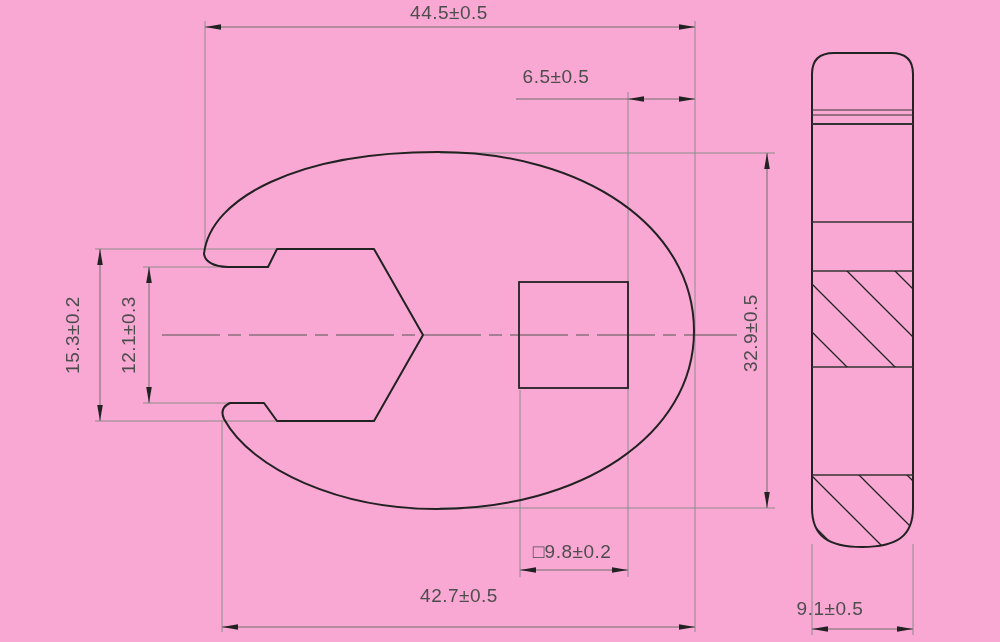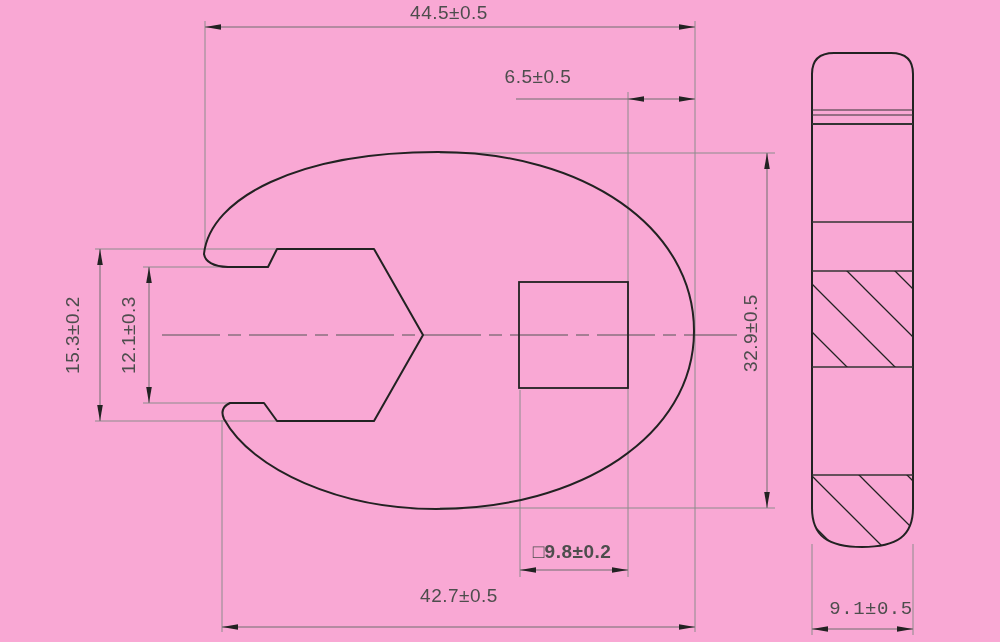--- a/index.html
+++ b/index.html
@@ -125,27 +125,27 @@
       </g>
       <g clip-path="url(#sideClip)">
         <rect x="812" y="271" width="101" height="96" fill="url(#hatch)"></rect>
         <rect x="812" y="475" width="101" height="72" fill="url(#hatch)"></rect>
       </g>
     </g>
   </svg>
 
   <div class="dim-label" style="left:449px;top:13px;">44.5±0.5</div>
 
-  <div class="dim-label" style="left:538px;top:77px;">6.5±0.5</div>
+  <div class="dim-label" style="left:556px;top:77px;">6.5±0.5</div>
 
   <div class="dim-label rot" style="left:73px;top:335px;">15.3±0.2</div>
 
   <div class="dim-label rot" style="left:129px;top:335px;">12.1±0.3</div>
 
   <div class="dim-label rot" style="left:751px;top:333px;">32.9±0.5</div>
 
-  <div class="dim-label" style="left:572px;top:552px;font-weight:bold;">□9.8±0.2</div>
+  <div class="dim-label" style="left:572px;top:552px;">□9.8±0.2</div>
 
   <div class="dim-label" style="left:459px;top:596px;">42.7±0.5</div>
 
-  <div class="dim-label" style="left:871px;top:609px;font-family:Liberation Mono, monospace;">9.1±0.5</div>
+  <div class="dim-label" style="left:830px;top:609px;">9.1±0.5</div>
 
 </div>
 
 </body></html>

